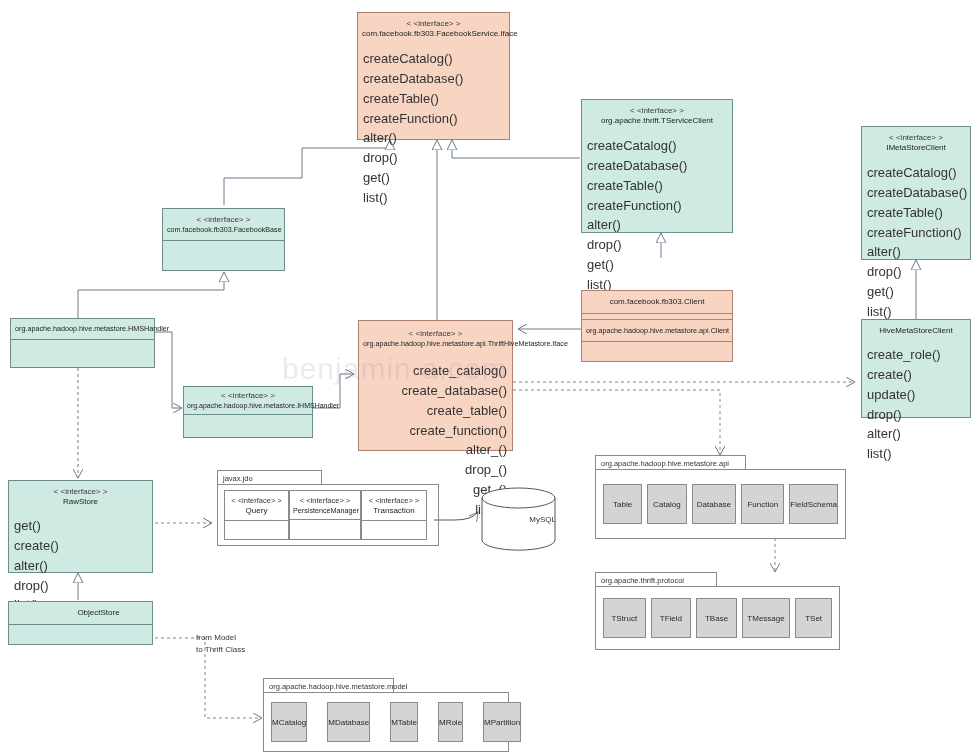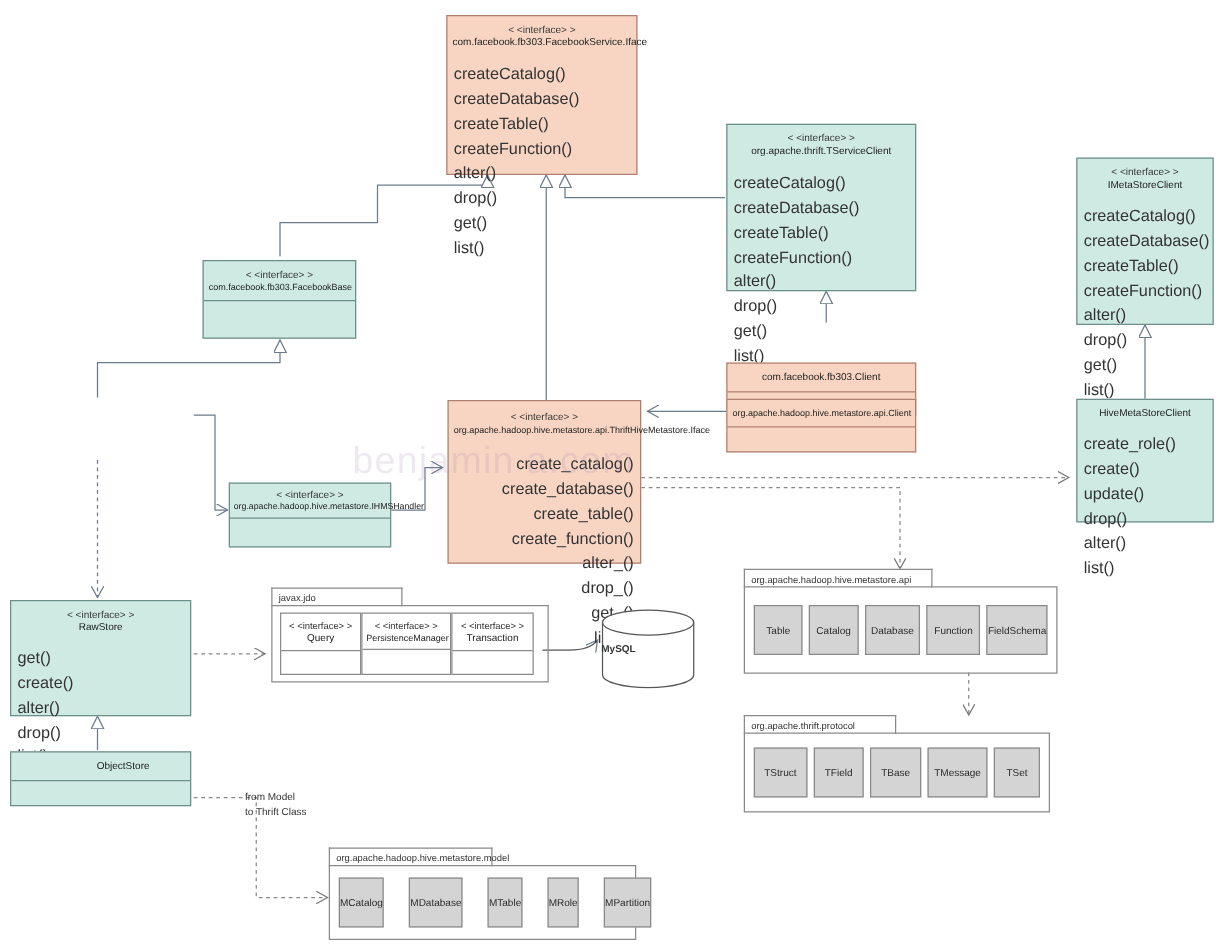--- a/index.html
+++ b/index.html
@@ -46,21 +46,21 @@
     display:flex;flex-direction:column;}
   .jdobox .t{text-align:center;padding:5px 3px 4px;line-height:1.3;}
   .jdobox .t .stereo{font-size:7.5px;color:#333;}
   .jdobox .t .nm{font-size:8px;color:#222;}
   .jdobox .ln{height:1px;background:#8a8a8a;}
   .jdobox .b{flex:1;}
 
   
   .cyl{position:absolute;}
   .cyl .lbl{position:absolute;left:0;right:0;top:50%;transform:translateY(-50%);
-    text-align:left;font-size:8px;color:#333;font-weight:bold;}
+    text-align:right;font-size:8px;color:#333;}
 
   
   .note{position:absolute;font-size:8px;line-height:1.45;color:#333;white-space:pre-line;}
 
   
   .wm{position:absolute;left:282px;top:352px;font-size:30px;letter-spacing:1px;
     color:rgba(150,120,170,0.16);font-family:"Liberation Sans",sans-serif;
     user-select:none;white-space:nowrap;}
 </style>
 </head>
@@ -204,20 +204,27 @@
   </div>
 
   <div class="umlbox peach" style="left:581px;top:319px;width:152px;height:43px;">
     <div class="hdr">
       <div class="nm" style="font-size:7.2px;">org.apache.hadoop.hive.metastore.api.Client</div>
     </div>
     <div class="sep"></div>
     <div class="body"></div>
   </div>
 
+  <div class="umlbox green" style="left:10px;top:318px;width:145px;height:50px;">
+    <div class="hdr" style="padding-top:5px;">
+      <div class="nm" style="font-size:7.2px;">org.apache.hadoop.hive.metastore.HMSHandler</div>
+    </div>
+    <div class="sep"></div>
+    <div class="body"></div>
+  </div>
 
   <div class="umlbox green" style="left:183px;top:386px;width:130px;height:52px;">
     <div class="hdr" style="padding:4px 3px;">
       <div class="stereo">&lt; &lt;interface&gt; &gt;</div>
       <div class="nm" style="font-size:7px;">org.apache.hadoop.hive.metastore.IHMSHandler</div>
     </div>
     <div class="sep"></div>
     <div class="body"></div>
   </div>
 

